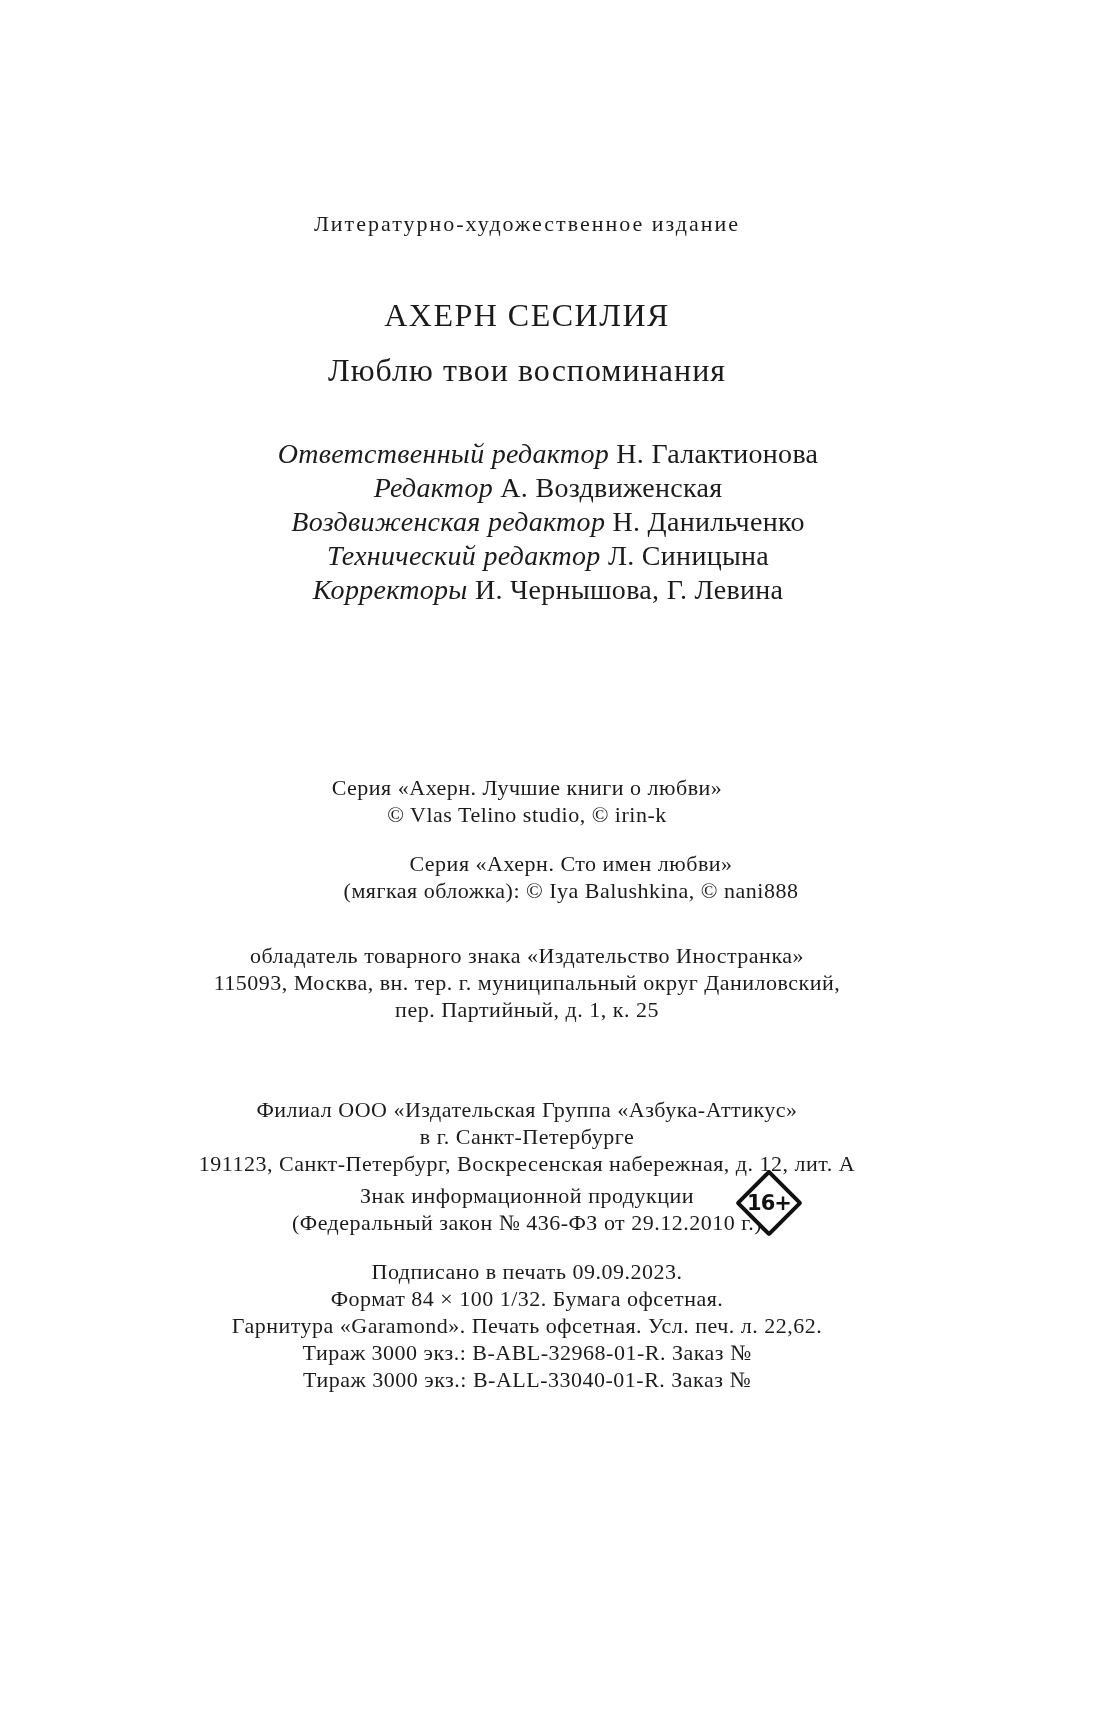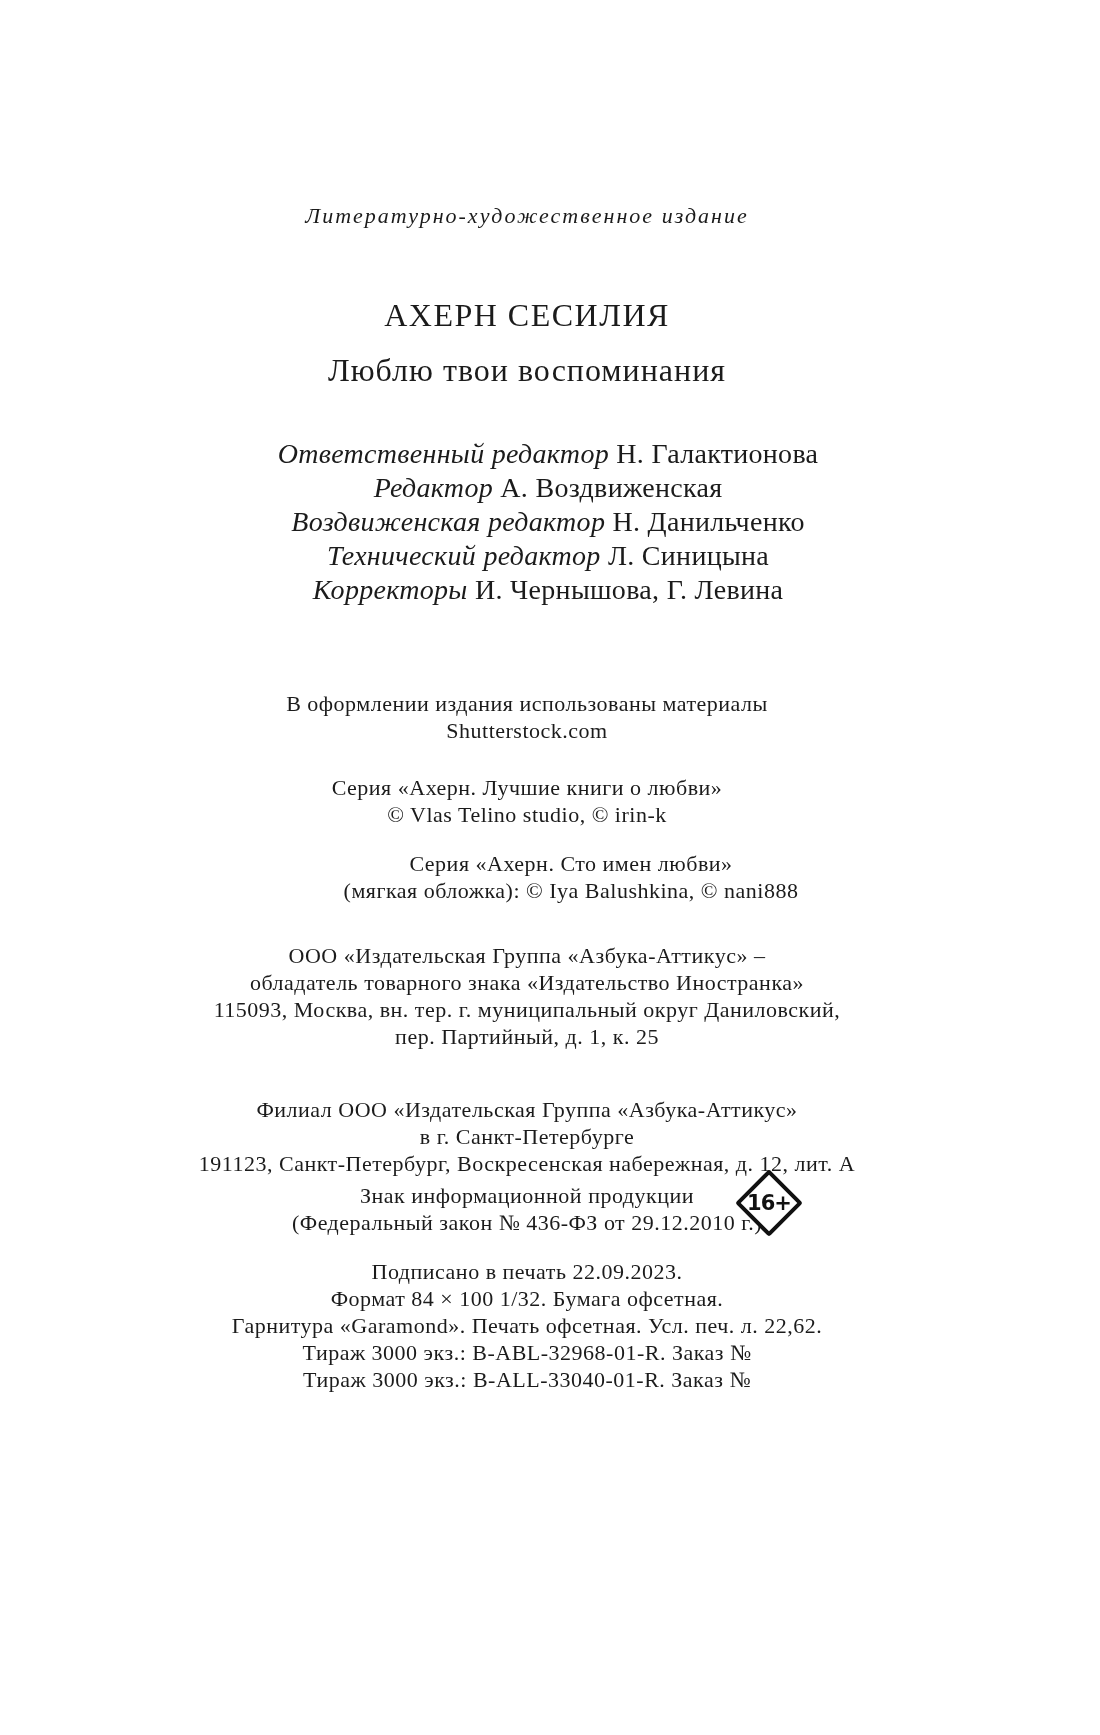--- a/index.html
+++ b/index.html
@@ -12,25 +12,24 @@
     font-family: "Liberation Serif", "DejaVu Serif", serif;
     overflow: hidden;
   }
   .block {
     position: absolute;
     left: 0;
     width: 1054px; 
     text-align: center;
   }
   .edition {
-    top: 203px;
+    top: 211px;
     font-size: 22px;
     line-height: 26px;
     letter-spacing: 2px;
-    font-style: italic;
   }
   .author {
     top: 296px;
     font-size: 32px;
     line-height: 38px;
     letter-spacing: 1.5px;
   }
   .booktitle {
     top: 346px;
     font-size: 32px;
@@ -92,37 +91,32 @@
   <div class="block booktitle">Люблю твои воспоминания</div>
 
   <div class="block staff">
     <div><span class="role">Ответственный редактор</span> <span>Н. Галактионова</span></div>
     <div><span class="role">Редактор</span> <span>А. Воздвиженская</span></div>
     <div><span class="role">Воздвиженская редактор</span> <span>Н. Данильченко</span></div>
     <div><span class="role">Технический редактор</span> <span>Л. Синицына</span></div>
     <div><span class="role">Корректоры</span> <span>И. Чернышова, Г. Левина</span></div>
   </div>
 
-  <div class="block body-block materials">
-    <div>В оформлении издания использованы материалы</div>
-    <div>Shutterstock.com</div>
-  </div>
 
   <div class="block body-block ser-hard">
     <div>Серия «Ахерн. Лучшие книги о любви»</div>
     <div>© Vlas Telino studio, © irin-k</div>
   </div>
 
   <div class="block body-block ser-soft">
     <div>Серия «Ахерн. Сто имен любви»</div>
     <div>(мягкая обложка): © Iya Balushkina, © nani888</div>
   </div>
 
   <div class="block body-block publisher">
-    <div>ООО «Издательская Группа «Азбука-Аттикус» –</div>
     <div>обладатель товарного знака «Издательство Иностранка»</div>
     <div>115093, Москва, вн. тер. г. муниципальный округ Даниловский,</div>
     <div>пер. Партийный, д. 1, к. 25</div>
   </div>
 
   <div class="block body-block branch">
     <div>Филиал ООО «Издательская Группа «Азбука-Аттикус»</div>
     <div>в г. Санкт-Петербурге</div>
     <div>191123, Санкт-Петербург, Воскресенская набережная, д. 12, лит. А</div>
   </div>
@@ -130,20 +124,20 @@
   <div class="block body-block agemark">
     <div>Знак информационной продукции</div>
     <div>(Федеральный закон № 436-ФЗ от 29.12.2010 г.)</div>
   </div>
 
   <div class="age-badge">
     <span class="age-badge-text">16+</span>
   </div>
 
   <div class="block body-block imprint">
-    <div>Подписано в печать 22.09.2023.</div>
+    <div>Подписано в печать 09.09.2023.</div>
     <div>Формат 84 × 100 1/32. Бумага офсетная.</div>
     <div>Гарнитура «Garamond». Печать офсетная. Усл. печ. л. 22,62.</div>
     <div>Тираж 3000 экз.: B-ABL-32968-01-R. Заказ №</div>
     <div>Тираж 3000 экз.: B-ALL-33040-01-R. Заказ №</div>
   </div>
 
 </div>
 
 </body></html>

